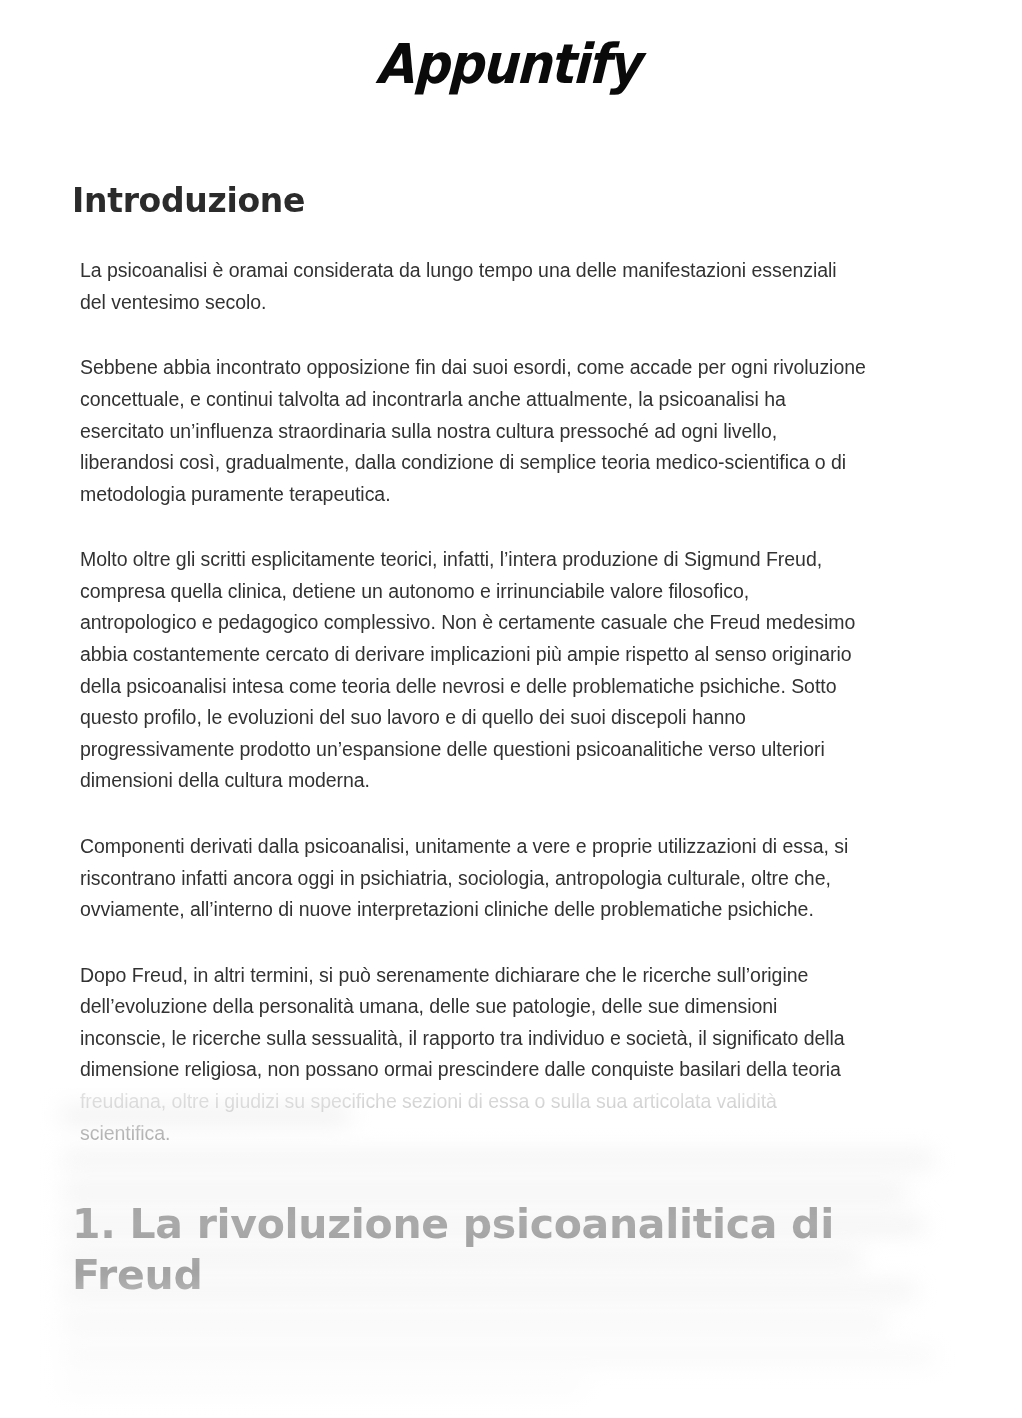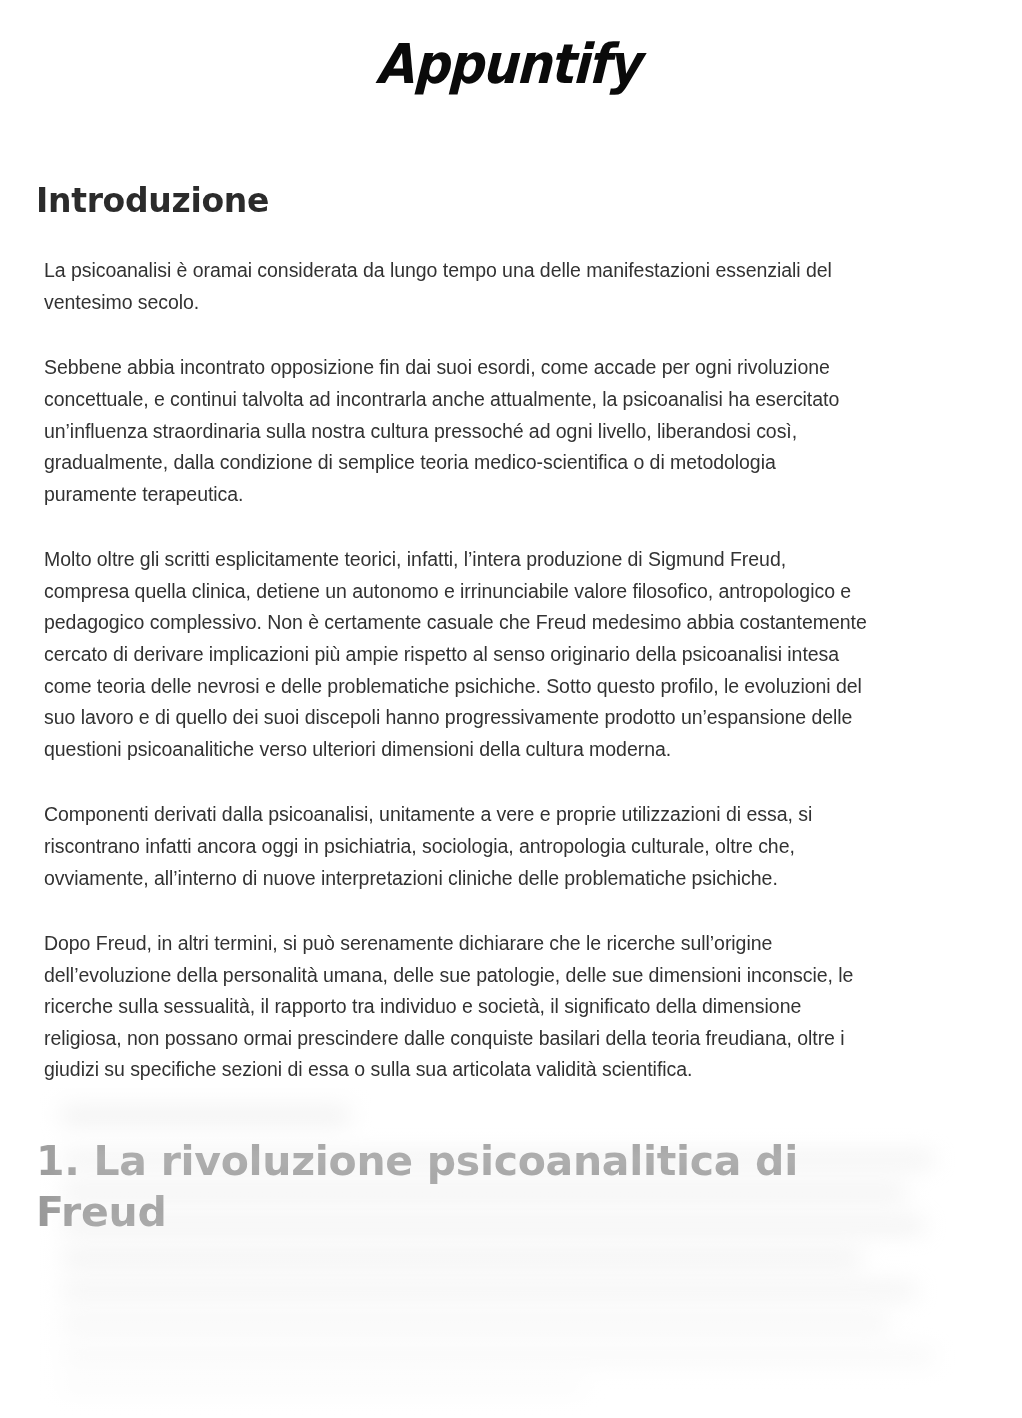--- a/index.html
+++ b/index.html
@@ -49,21 +49,21 @@
     user-select: none;
     white-space: nowrap;
   }
 
   
   .doc {
     position: absolute;
     top: 128px;
     left: 0;
     width: 931px;
-    padding: 0 56px 0 36px;
+    padding: 0 56px 0 72px;
     box-sizing: border-box;
   }
 
   .doc-section-title {
     font-family: "DejaVu Sans", sans-serif;
     font-size: 33px;
     font-weight: 700;
     color: #2b2b2b;
     letter-spacing: -0.3px;
     margin: 0;

